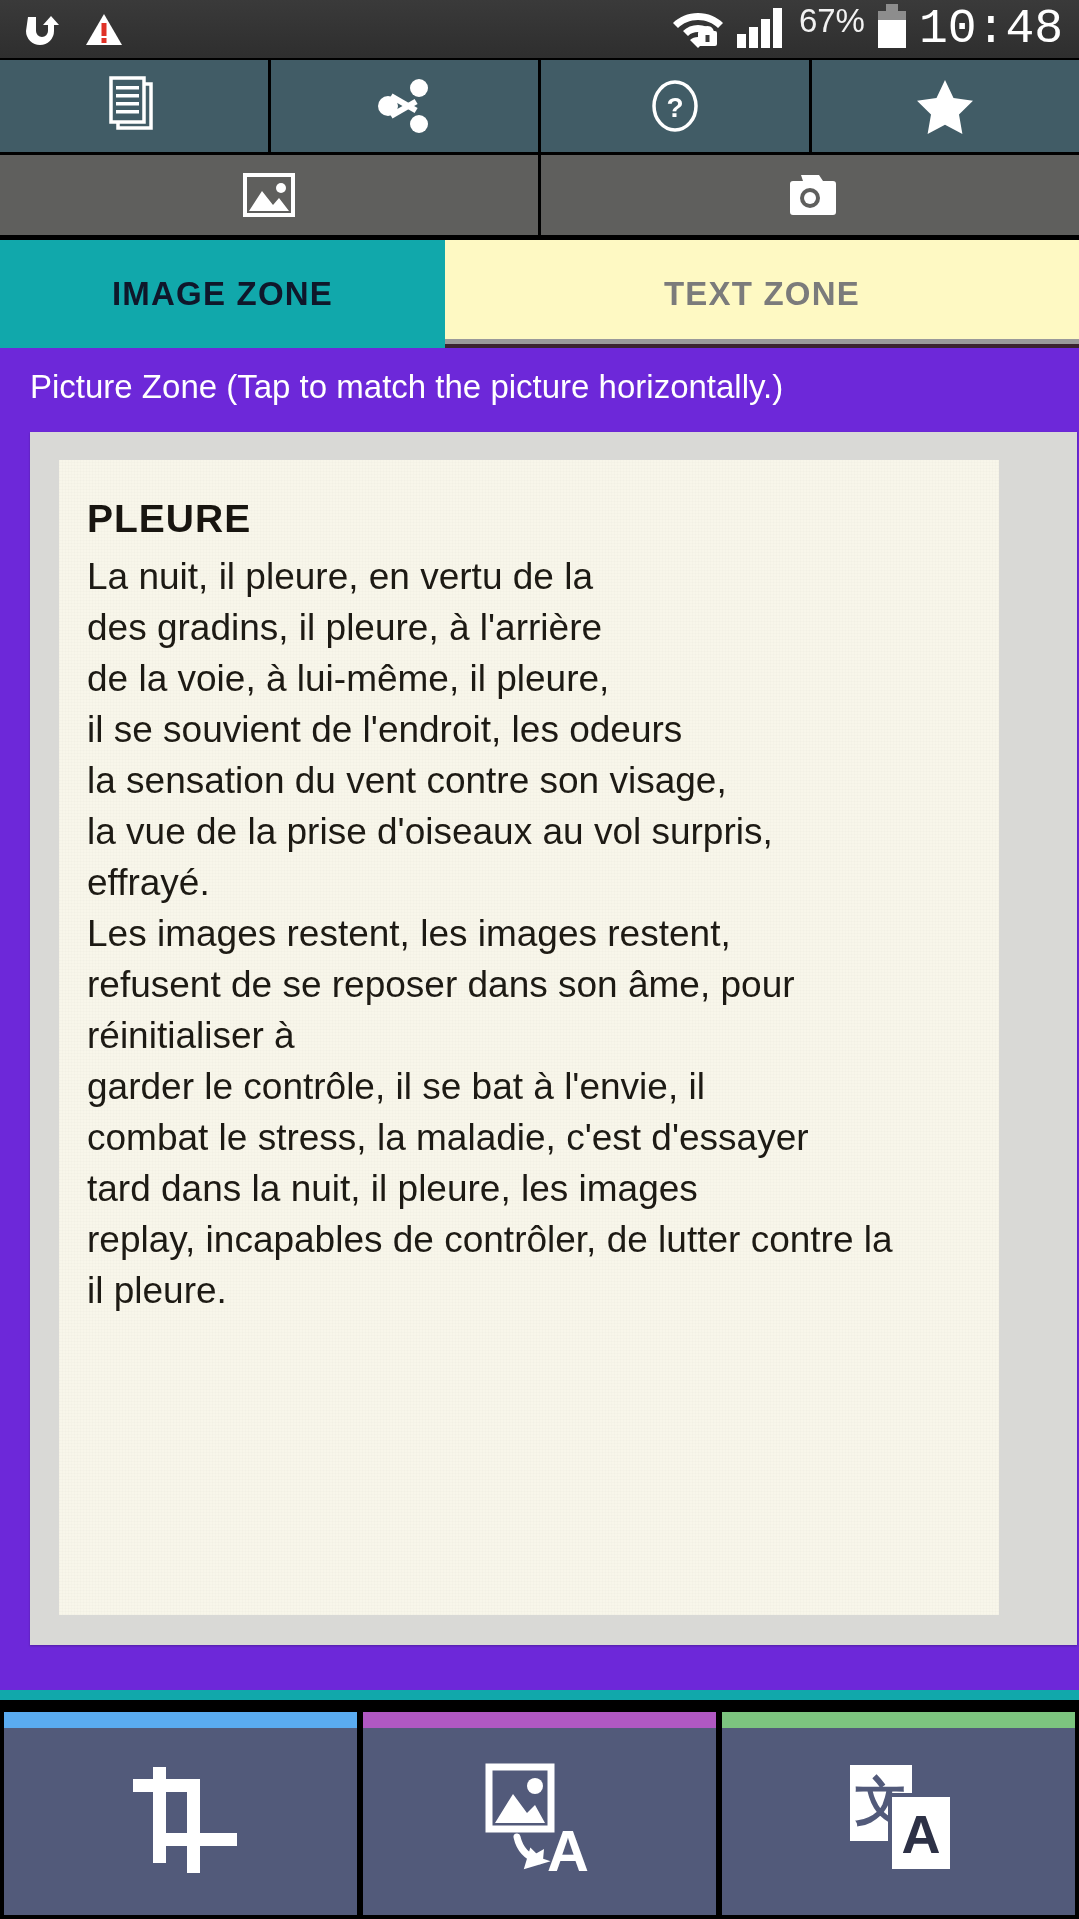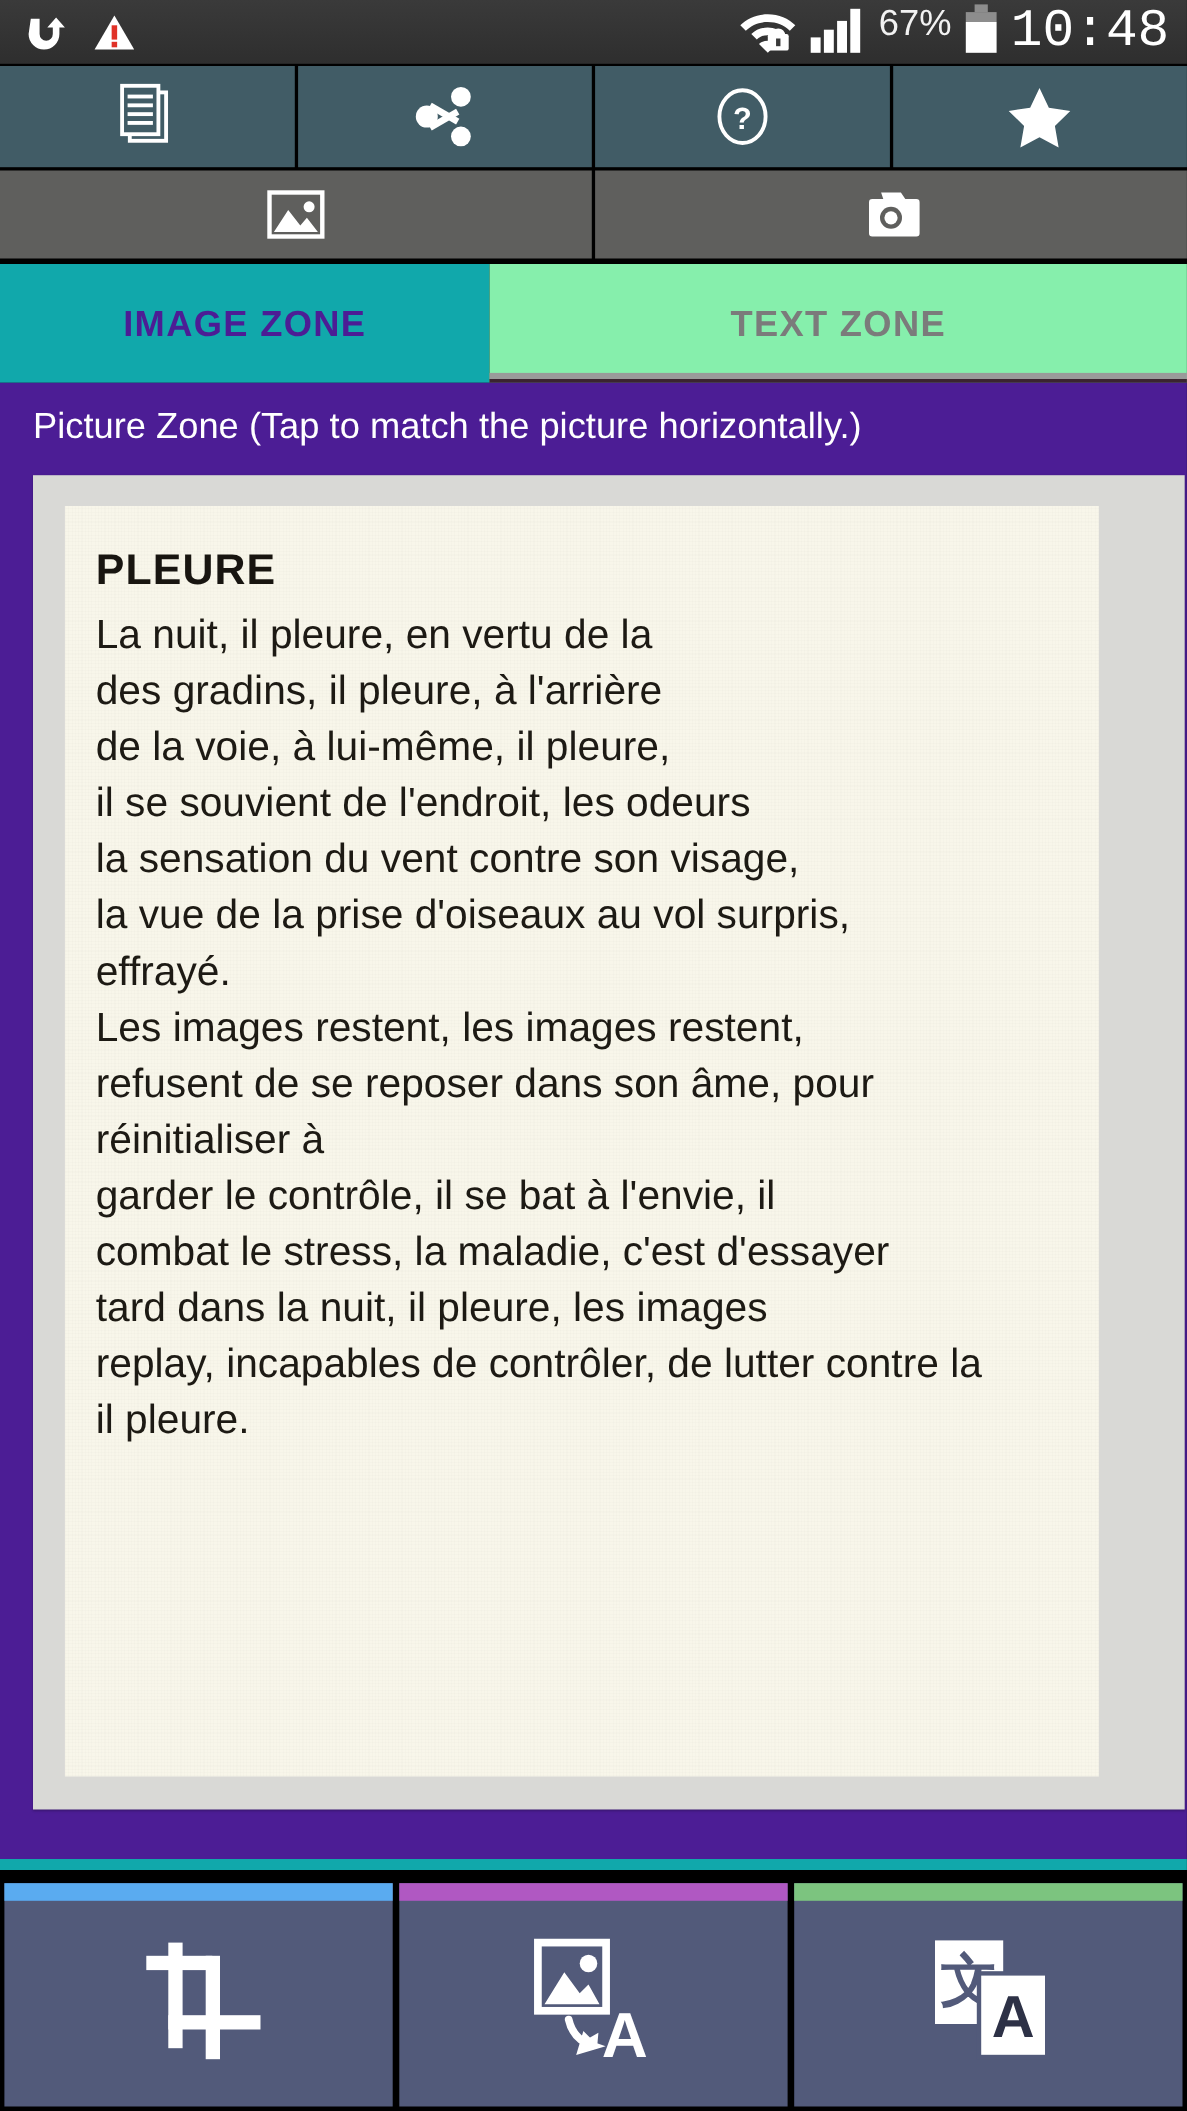--- a/index.html
+++ b/index.html
@@ -44,34 +44,34 @@
 
   
   .tabbar{
     position:absolute; left:0; top:240px; width:1079px; height:108px;
     display:flex;
   }
   .tab{
     display:flex; align-items:center; justify-content:center;
     font-size:33px; font-weight:bold; letter-spacing:1.2px;
   }
-  .tab-image{ width:445px; background:#11a8ab; color:#4c1d95; }
+  .tab-image{ width:445px; background:#11a8ab; color:#0f172a; }
   .tab-text{
-    flex:1; background:#86efac; color:#7b7b7b;
+    flex:1; background:#fef9c3; color:#7b7b7b;
     position:relative;
   }
   .tab-text::after{
     content:""; position:absolute; left:0; right:0; bottom:0; height:9px;
     background:linear-gradient(#9a9a9a 0 60%, #3b2430 60% 100%);
   }
 
   
   .zone-body{
     position:absolute; left:0; top:348px; width:1079px; height:1342px;
-    background:#4c1d95;
+    background:#6d28d9;
   }
   .zone-caption{
     color:#ffffff; font-size:33px; padding:20px 0 0 30px; white-space:nowrap;
   }
   .pic-frame{
     position:absolute; left:30px; top:84px; width:1047px; height:1213px;
     background:#d9d9d6;
     box-shadow:0 1px 2px rgba(0,0,0,.25);
   }
   .pic-paper{

